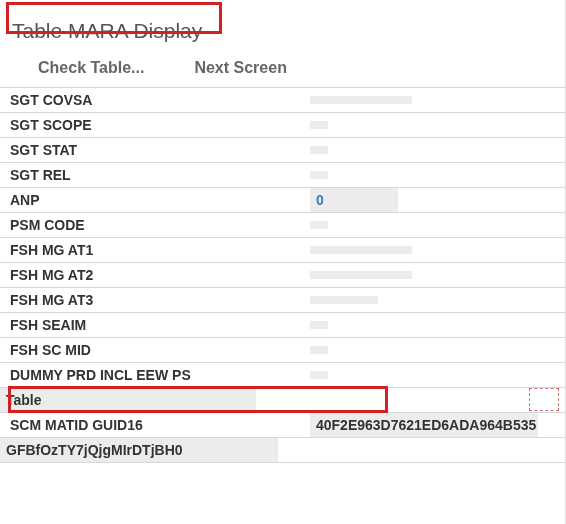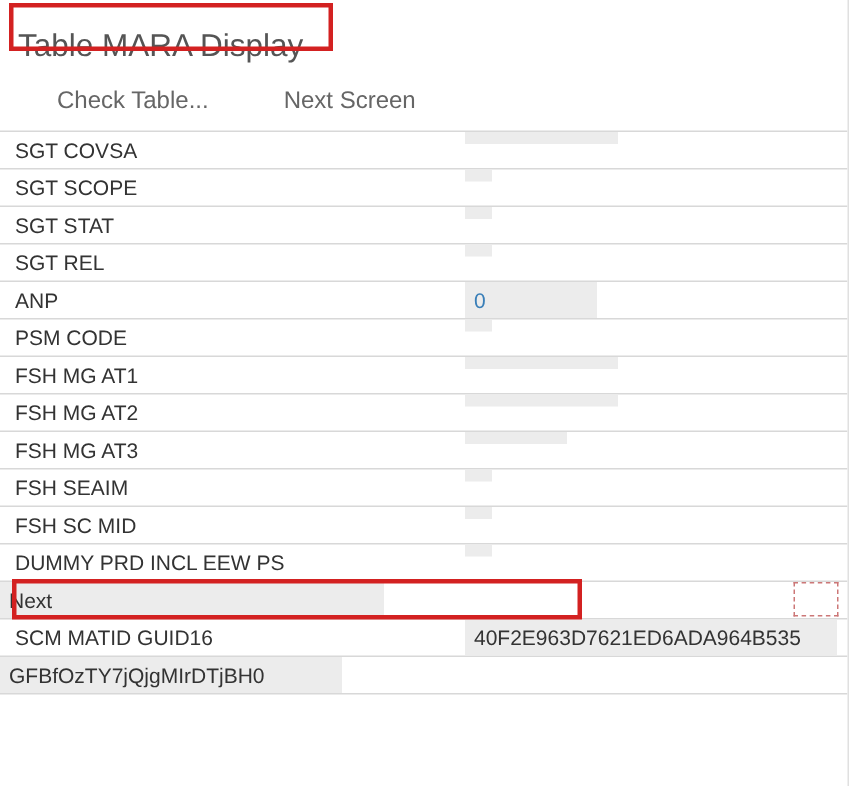--- a/index.html
+++ b/index.html
@@ -1,15 +1,15 @@
 <!DOCTYPE html>
 <html><head>
 <meta charset="utf-8">
 <style>
-  * { box-sizing: border-box; margin: 0; padding: 0; }
+  * { box-sizing: border-box; margin: 0; padding: 0; font-weight: bold; }
   body {
     font-family: Arial, Helvetica, sans-serif;
     font-size: 13px;
     background: #ffffff;
     width: 566px;
     height: 524px;
     overflow: hidden;
     position: relative;
     border-right: 1px solid #e0e0e0;
   }
@@ -36,21 +36,21 @@
     padding: 10px 0 10px 38px;
     font-size: 16px;
     color: #666;
   }
   .toolbar-item { cursor: pointer; }
   .rows {
     border-top: 1px solid #d8d8d8;
   }
   .row {
     display: flex;
-    align-items: flex-start;
+    align-items: center;
     border-bottom: 1px solid #d8d8d8;
     height: 25px;
     position: relative;
   }
   .label {
     width: 310px;
     padding: 4px 6px 4px 10px;
     color: #333;
     font-size: 14px;
     display: flex;
@@ -143,24 +143,24 @@
     </div>
     <div class="row">
       <div class="label">FSH SC MID</div>
       <div class="value" style="width: 18px;"></div>
     </div>
     <div class="row">
       <div class="label">DUMMY PRD INCL EEW PS</div>
       <div class="value" style="width: 18px;"></div>
     </div>
     <div class="row">
-      <div class="value" style="width: 256px;">Next</div>
+      <div class="value" style="width: 256px;">Table</div>
       <div class="row-highlight"></div>
       <div class="dashed-outline"></div>
     </div>
     <div class="row">
       <div class="label">SCM MATID GUID16</div>
-      <div class="value" style="width: 248px;">40F2E963D7621ED6ADA964B535</div>
+      <div class="value" style="width: 228px;">40F2E963D7621ED6ADA964B535</div>
     </div>
     <div class="row">
-      <div class="value" style="width: 228px;">GFBfOzTY7jQjgMIrDTjBH0</div>
+      <div class="value" style="width: 278px;">GFBfOzTY7jQjgMIrDTjBH0</div>
     </div>
   </div>
 
 </body></html>

